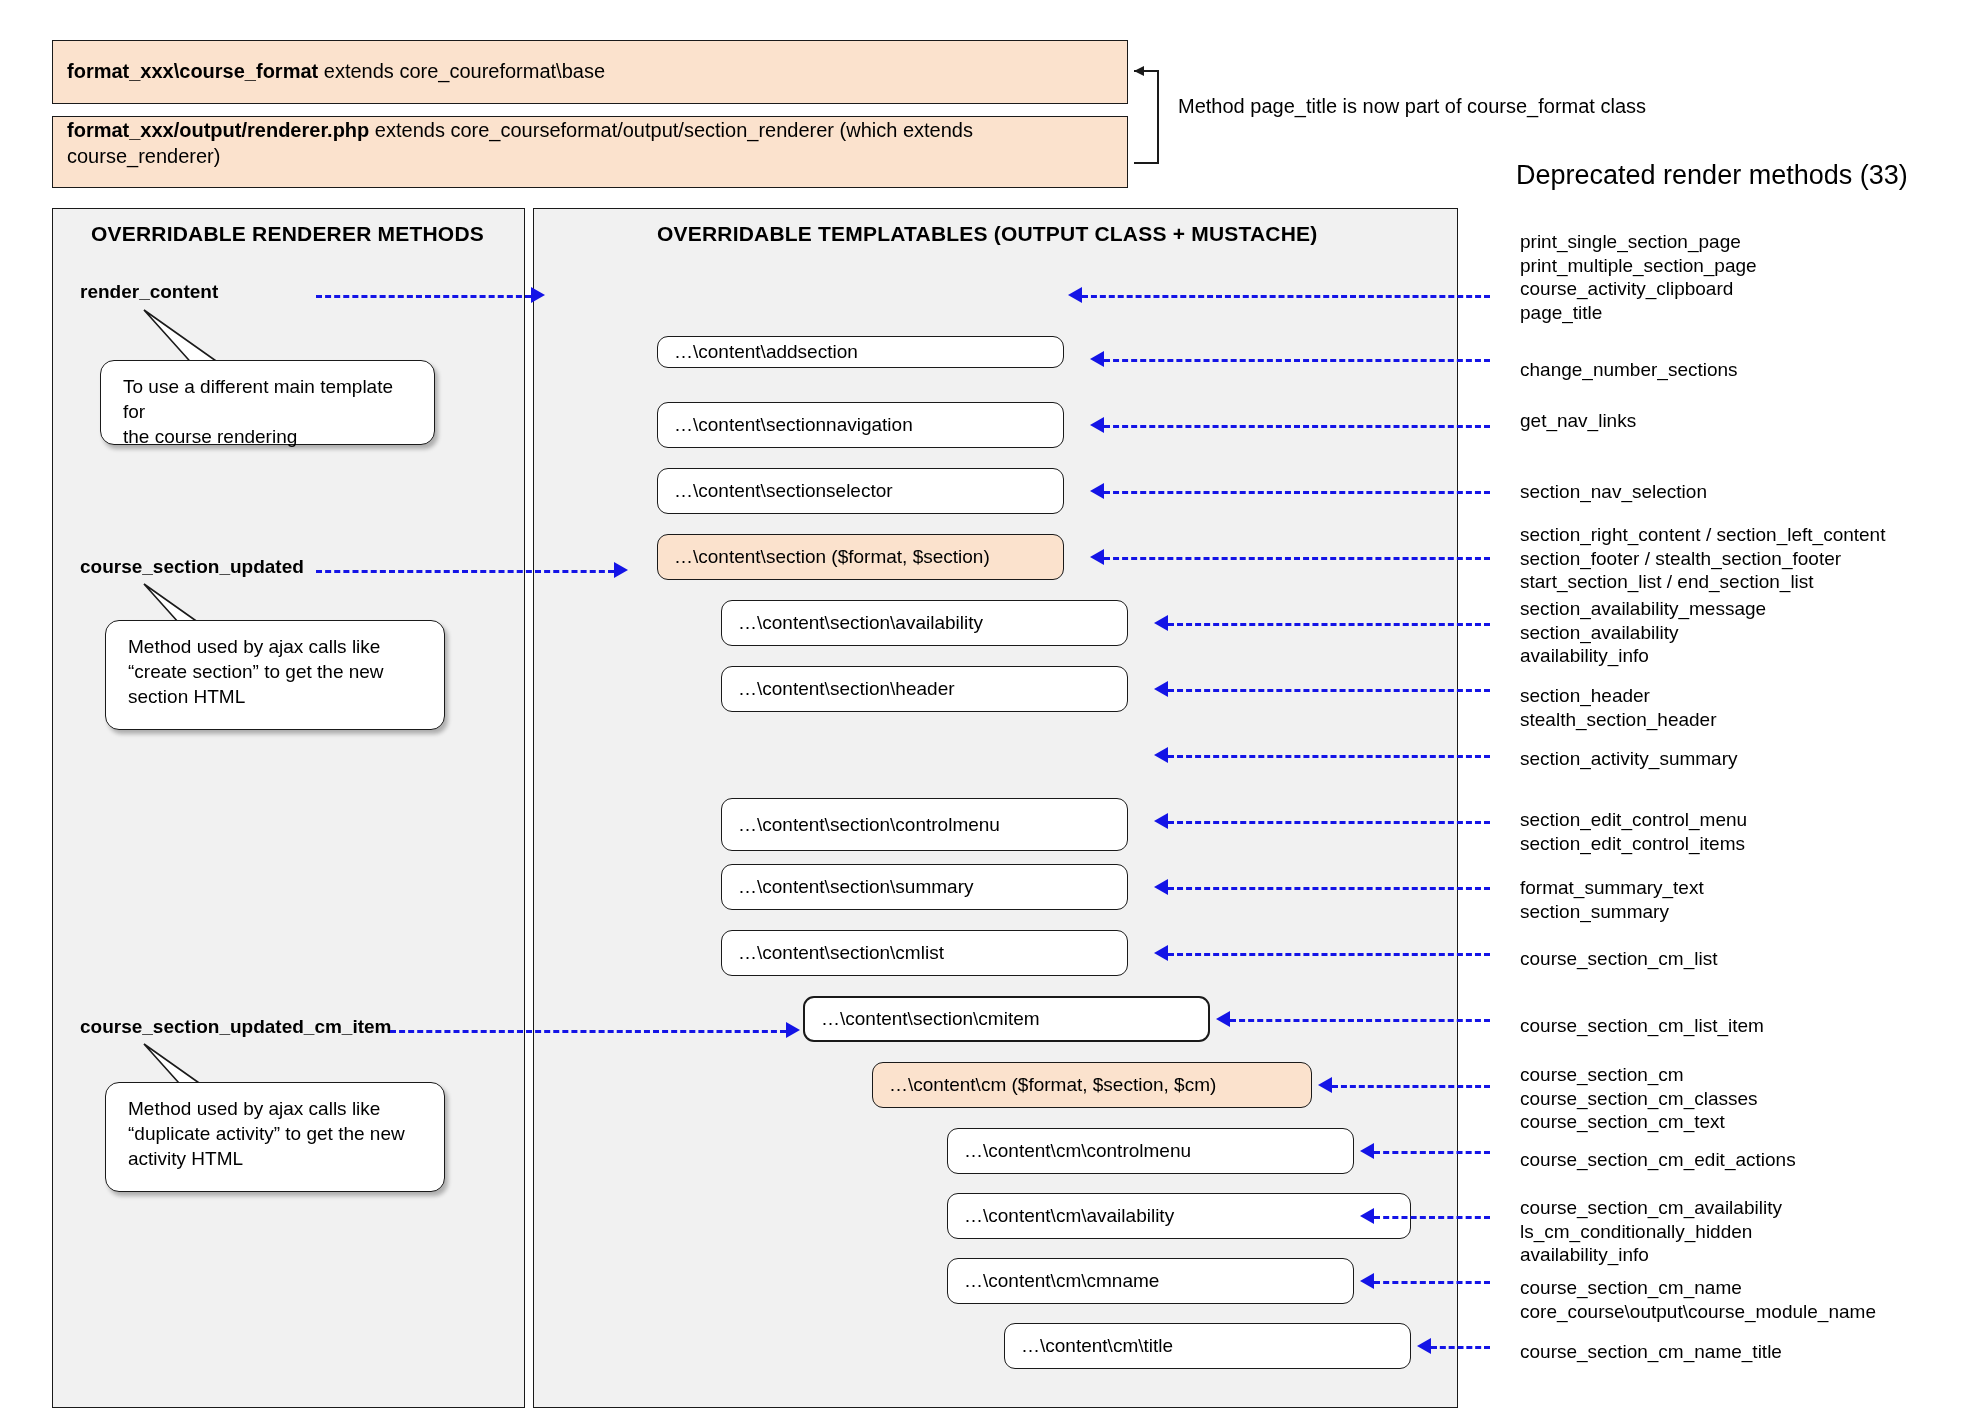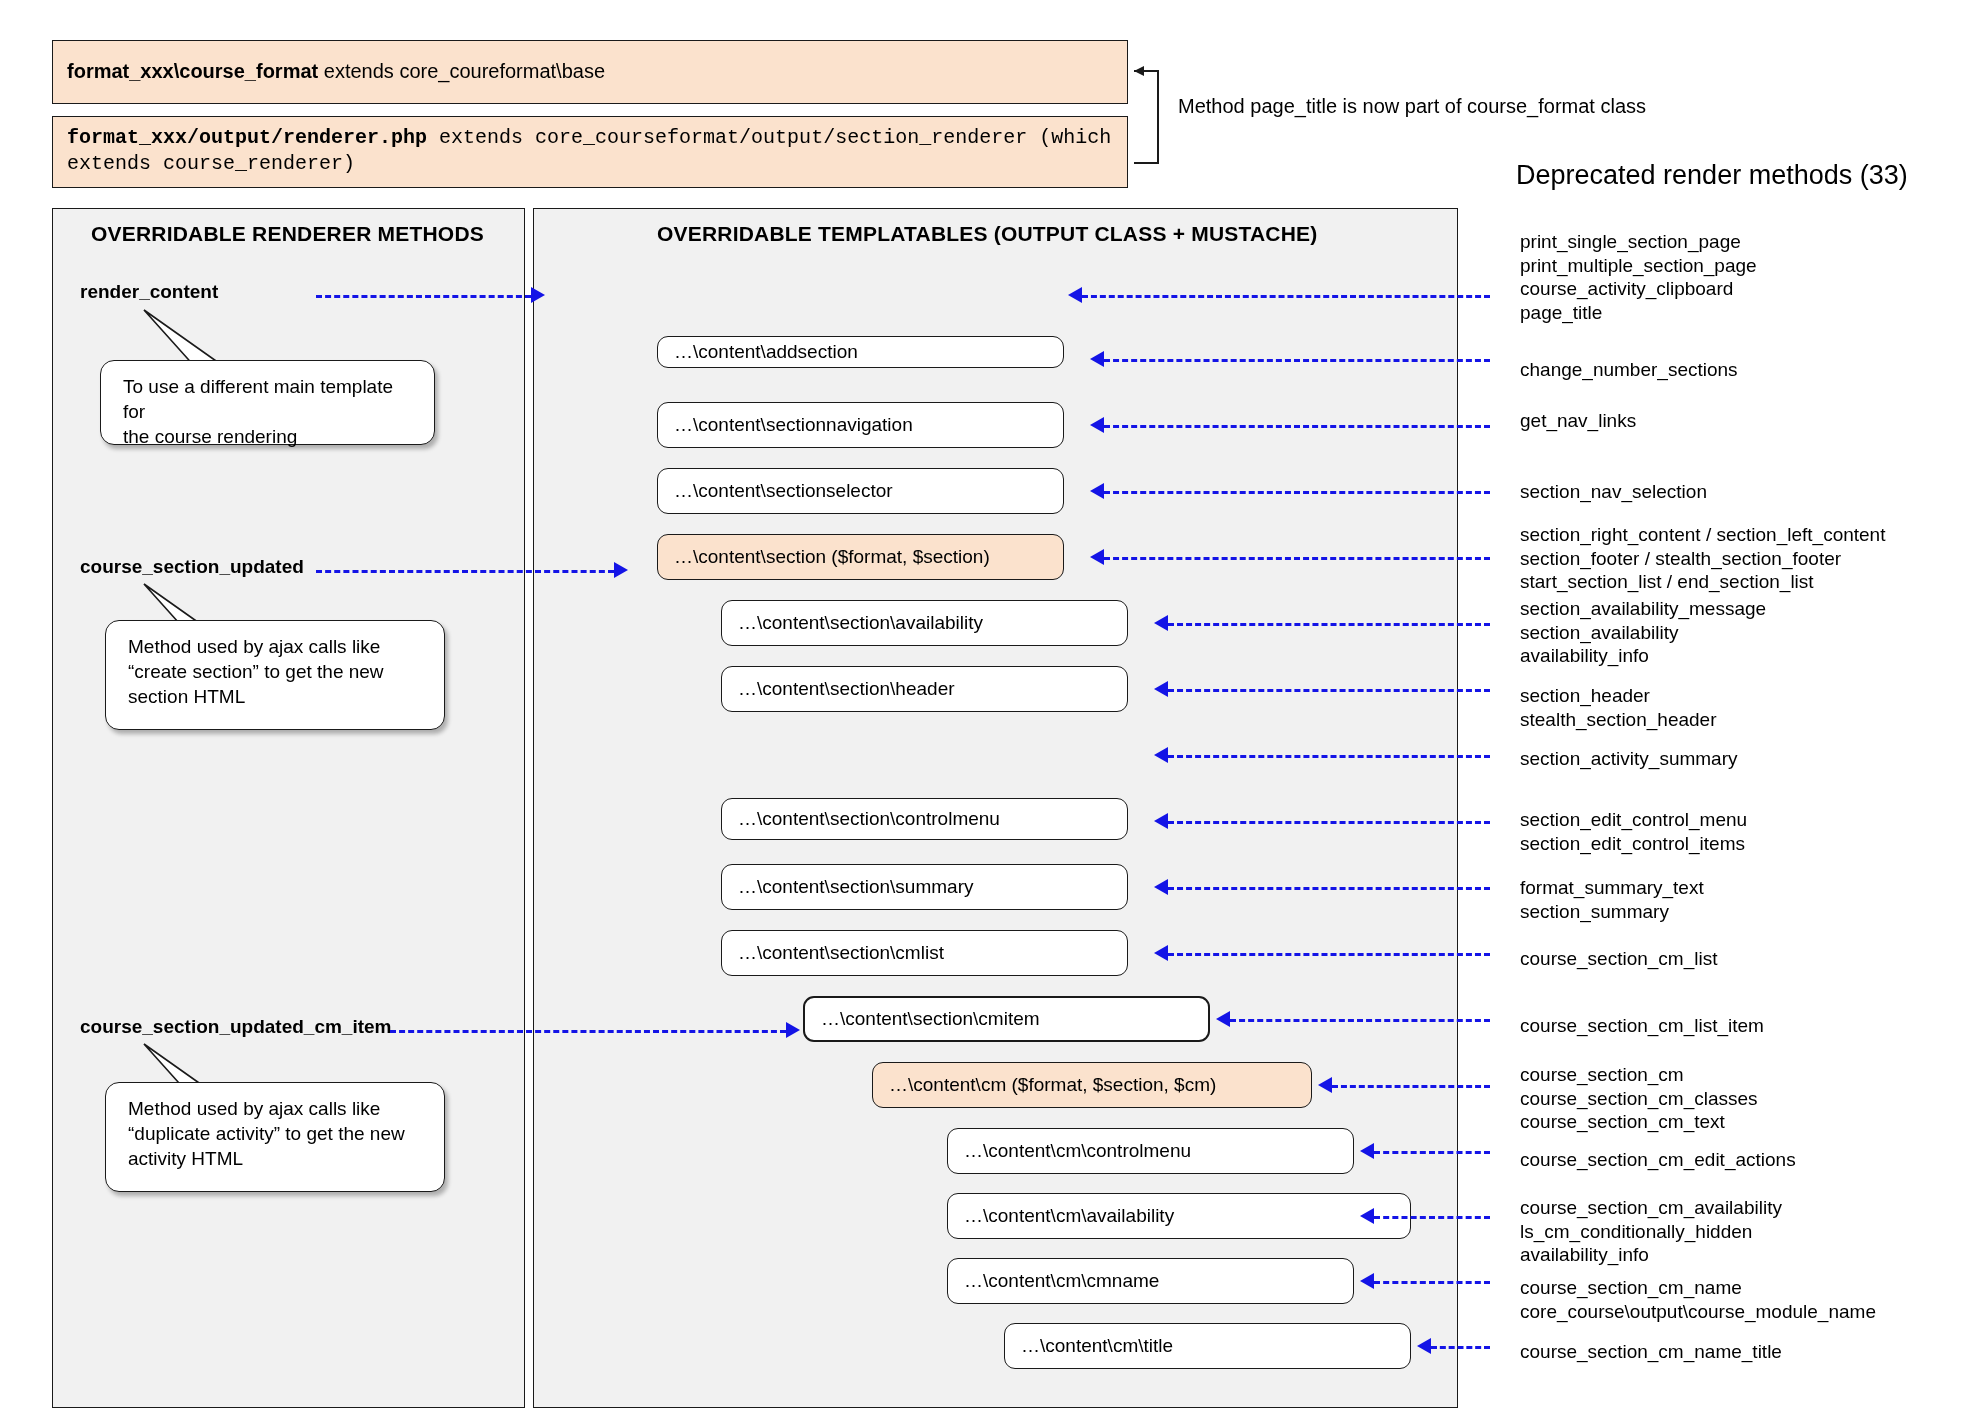--- a/index.html
+++ b/index.html
@@ -116,21 +116,21 @@
 </style>
 </head>
 <body>
 
 <div id="canvas">
 
   <div class="abs hdr-box" style="left:52px; top:40px; width:1076px; height:64px;">
     <span><b>format_xxx\course_format</b><span> extends core_coureformat\base</span></span>
   </div>
 
-  <div class="abs hdr-box" style="left:52px; top:116px; width:1076px; height:72px; align-items:flex-start; padding-top:8px;font-family:Liberation Mono, monospace;">
+  <div class="abs hdr-box" style="left:52px; top:116px; width:1076px; height:72px; align-items:flex-start; ">
     <span style="line-height:1.3;"><b>format_xxx/output/renderer.php</b><span> extends core_courseformat/output/section_renderer (which extends course_renderer)</span></span>
   </div>
 
   <div class="abs elbow" style="left:1128px; top:63px; width:38px; height:108px;">
     <svg width="38" height="108" viewBox="0 0 38 108" style="display:block;">
       <polyline points="6,8 30,8 30,100 6,100" fill="none" stroke="#1a1a1a" stroke-width="2"></polyline>
       <polygon points="6,8 16,3 16,13" fill="#1a1a1a"></polygon>
     </svg>
   </div>
 
@@ -201,21 +201,21 @@
 
   <div class="abs tbox" style="left:721px; top:600px; width:407px; height:46px;">
     <span>…\content\section\availability</span>
   </div>
 
   <div class="abs tbox" style="left:721px; top:666px; width:407px; height:46px;">
     <span>…\content\section\header</span>
   </div>
 
 
-  <div class="abs tbox" style="left:721px; top:798px; width:407px; height:42px;">
+  <div class="abs tbox" style="left:721px; top:798px; width:407px; height:53px;">
     <span>…\content\section\controlmenu</span>
   </div>
 
   <div class="abs tbox" style="left:721px; top:864px; width:407px; height:46px;">
     <span>…\content\section\summary</span>
   </div>
 
   <div class="abs tbox" style="left:721px; top:930px; width:407px; height:46px;">
     <span>…\content\section\cmlist</span>
   </div>

